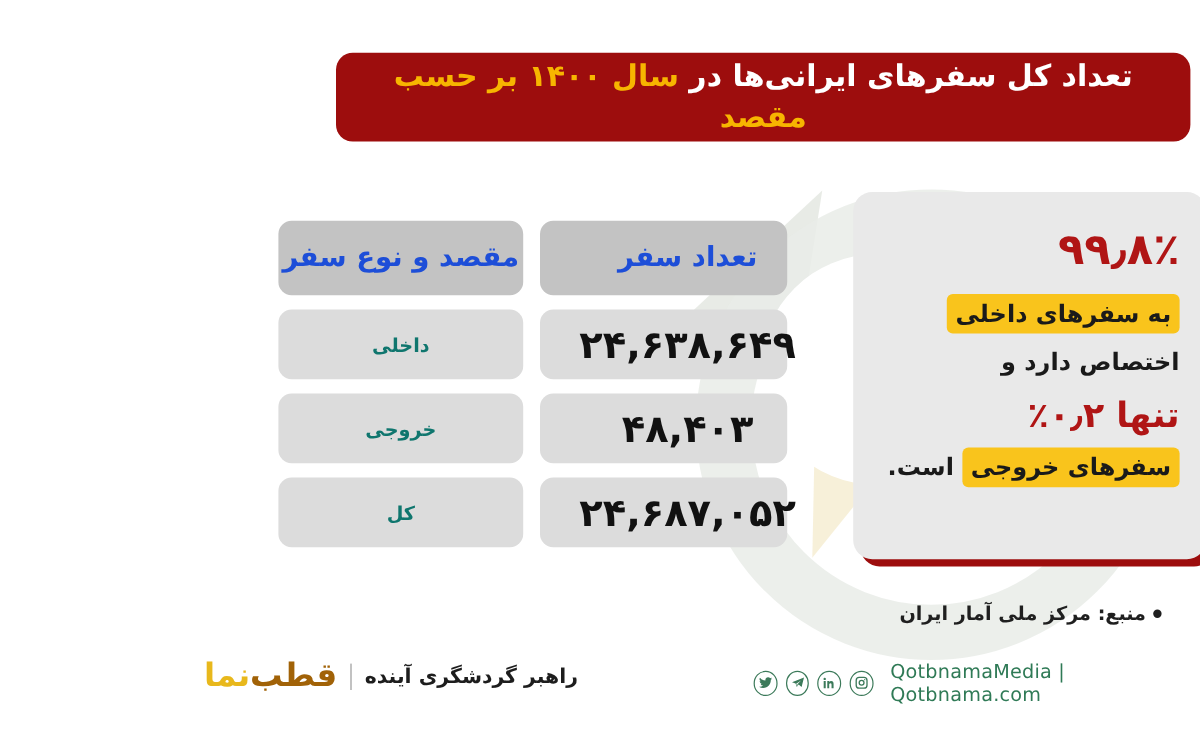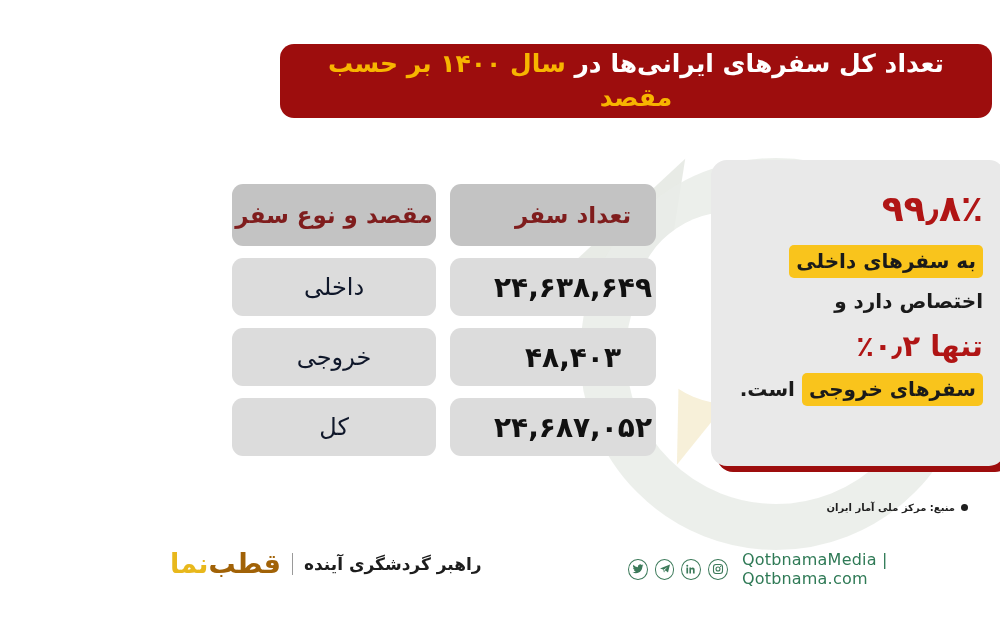--- a/index.html
+++ b/index.html
@@ -119,35 +119,35 @@
     box-sizing: border-box;
   }
   .cell-label { width: 204px; }
   .cell-value { width: 206px; padding-left: 40px; }
 
   .header-row .cell {
     background: #c3c3c3;
     height: 62px;
   }
   .header-row .cell span {
-    color: #7f1d1d;
+    color: #1d4ed8;
     font-size: 23px;
     font-weight: bold;
   }
   .data-row .cell {
     background: #dcdcdc;
   }
   .data-row .cell-label span {
-    color: #0f172a;
-    font-size: 24px;
-    font-weight: normal;
+    color: #0f766e;
+    font-size: 16px;
+    font-weight: bold;
   }
   .data-row .cell-value span {
     color: #111111;
-    font-size: 28px;
+    font-size: 32px;
     font-weight: bold;
     direction: ltr;
   }
 
   
   #callout-shadow {
     position: absolute;
     left: 589px;
     top: 166px;
     width: 294px;
@@ -199,21 +199,21 @@
     font-weight: bold;
     margin: 4px 0 10px 0;
   }
 
   
   #source-line {
     position: absolute;
     right: 32px;
     top: 502px;
     direction: rtl;
-    font-size: 10px;
+    font-size: 16px;
     font-weight: bold;
     color: #1f1f1f;
     display: flex;
     align-items: center;
     gap: 6px;
   }
   #source-bullet {
     width: 7px;
     height: 7px;
     border-radius: 50%;

